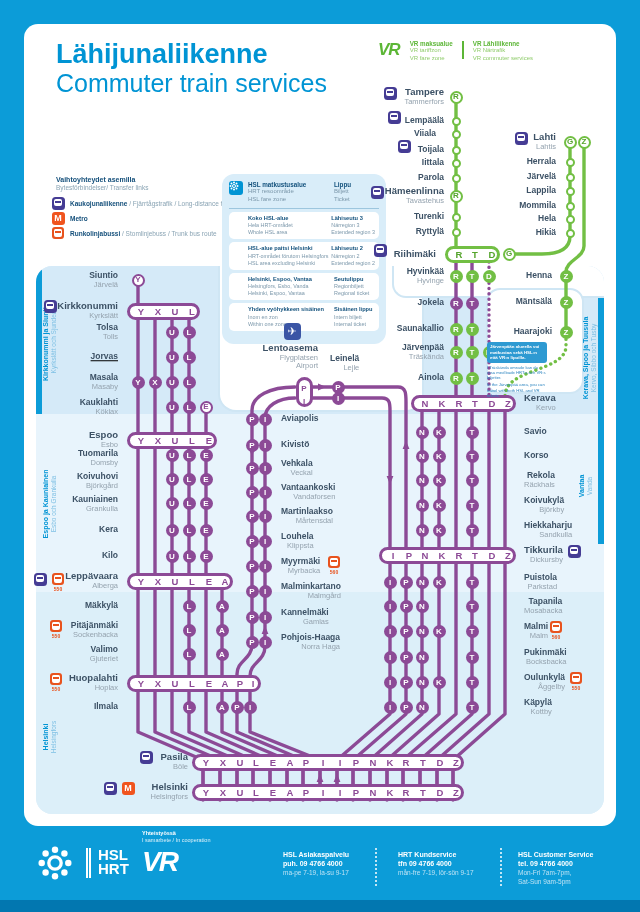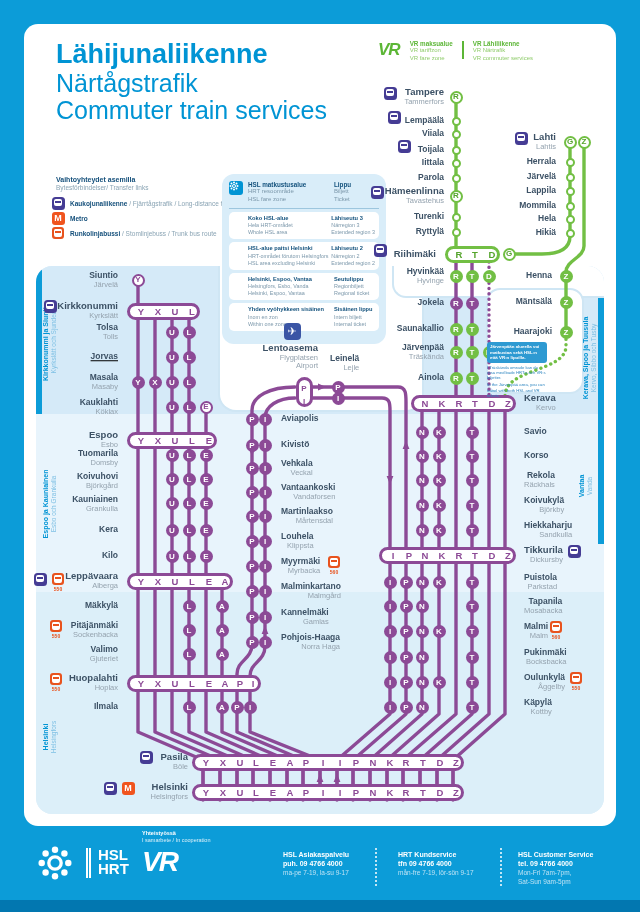--- a/index.html
+++ b/index.html
@@ -598,21 +598,21 @@
         <span class="fi">Käpylä</span>
         <span class="sv">Kottby</span>
       </div>
       <div class="st a-r B" style="right: 196px; top: 97px;">
         <span class="fi">Tampere</span>
         <span class="sv">Tammerfors</span>
       </div>
       <div class="st a-r" style="right: 196px; top: 121px;">
         <span class="fi">Lempäälä</span>
       </div>
-      <div class="st a-r" style="right: 196px; top: 134px; margin-left: 24px;">
+      <div class="st a-r" style="right: 204px; top: 134px; margin-left: 24px;">
         <span class="fi">Viiala</span>
       </div>
       <div class="st a-r" style="right: 196px; top: 150px;">
         <span class="fi">Toijala</span>
       </div>
       <div class="st a-r" style="right: 196px; top: 163px;">
         <span class="fi">Iittala</span>
       </div>
       <div class="st a-r" style="right: 196px; top: 178px;">
         <span class="fi">Parola</span>
@@ -709,21 +709,20 @@
       <div class="ic ic-train" style="left: 380px; top: 250px;"></div>
       <div class="ic ic-train" style="left: 521px; top: 138px;"></div>
       <div class="ic ic-plane" style="left: 292px; top: 331px;">✈</div>
       <div class="ic ic-train" style="left: 58px; top: 203px;"></div>
       <div class="ic ic-metro" style="left: 58px; top: 218px;">M</div>
       <div class="ic ic-bus" style="left: 58px; top: 233px;"></div>
     </div>
 
   <div id="title">
     <div class="t1">Lähijunaliikenne</div>
-    <div class="t2">Närtågstrafik</div>
     <div class="t3">Commuter train services</div>
   </div>
 
   <div id="tleg">
     <div class="h1">Vaihtoyhteydet asemilla</div>
     <div class="h2">Bytesförbindelser/ Transfer links</div>
   </div>
   <div class="trow" style="top:203px;">
     <b>Kaukojunaliikenne</b><span> / Fjärrtågstrafik / Long-distance trains</span></div>
   <div class="trow" style="top:218px;">

